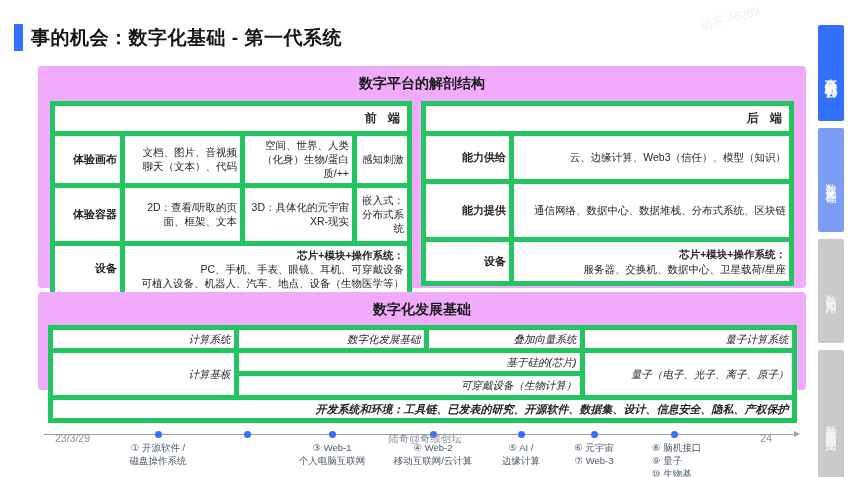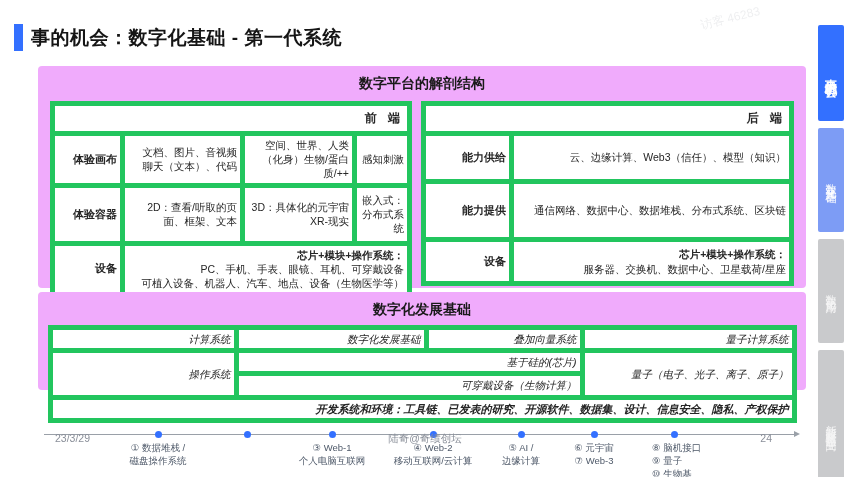--- a/index.html
+++ b/index.html
@@ -196,41 +196,41 @@
           <col style="width:212px">
         </colgroup>
       <tbody>
           <tr class="fh">
         <td>计算系统</td>
         <td>数字化发展基础</td>
         <td>叠加向量系统</td>
         <td>量子计算系统</td>
       </tr>
       <tr class="fr">
-        <td rowspan="2">操作系统</td>
+        <td rowspan="2">计算基板</td>
         <td colspan="2">基于硅的(芯片)</td>
         <td rowspan="2">量子（电子、光子、离子、原子）</td>
       </tr>
       <tr class="fr">
         <td colspan="2">可穿戴设备（生物计算）</td>
       </tr>
       <tr>
         <td class="dev" colspan="4">开发系统和环境：工具链、已发表的研究、开源软件、数据集、设计、信息安全、隐私、产权保护</td>
       </tr>
     </tbody>
       </table>
   </div>
 
   <div class="timeline">
     <div class="tl-line"></div>
     <div class="tl-arrow"></div>
 
     <div class="tl-item i1">
       <div class="tl-dot"></div>
-      <div class="tl-label">① 数据堆栈 /
+      <div class="tl-label">① 开源软件 /
 磁盘操作系统</div>
     </div>
     <div class="tl-item i2">
       <div class="tl-dot"></div>
     </div>
     <div class="tl-item i3">
       <div class="tl-dot"></div>
       <div class="tl-label">③ Web-1
 个人电脑互联网</div>
     </div>

